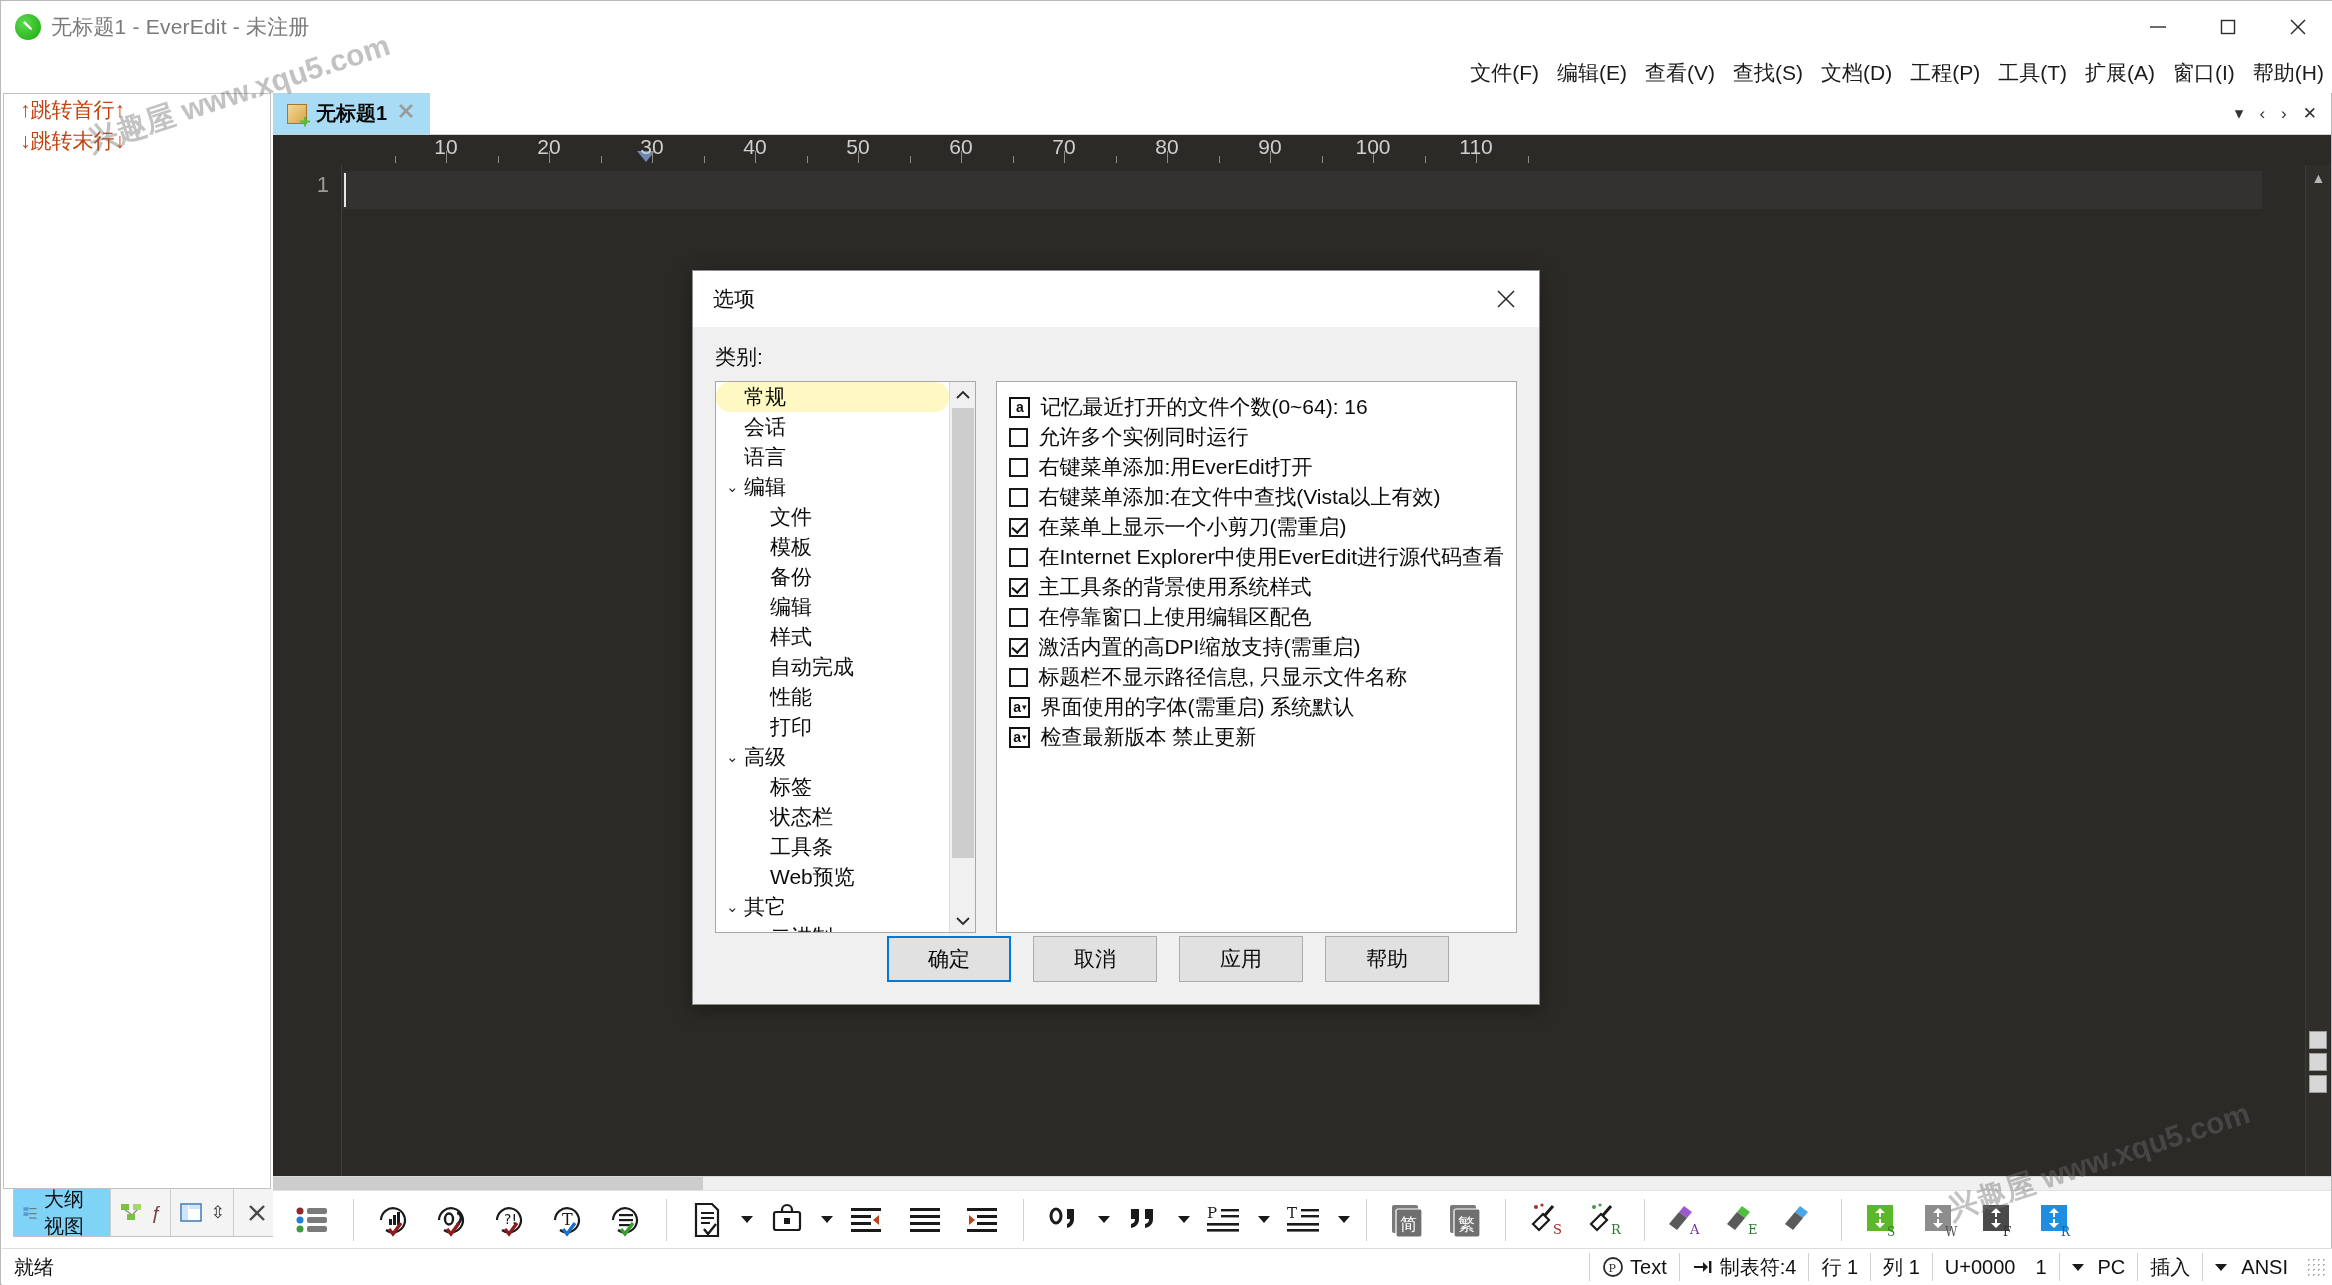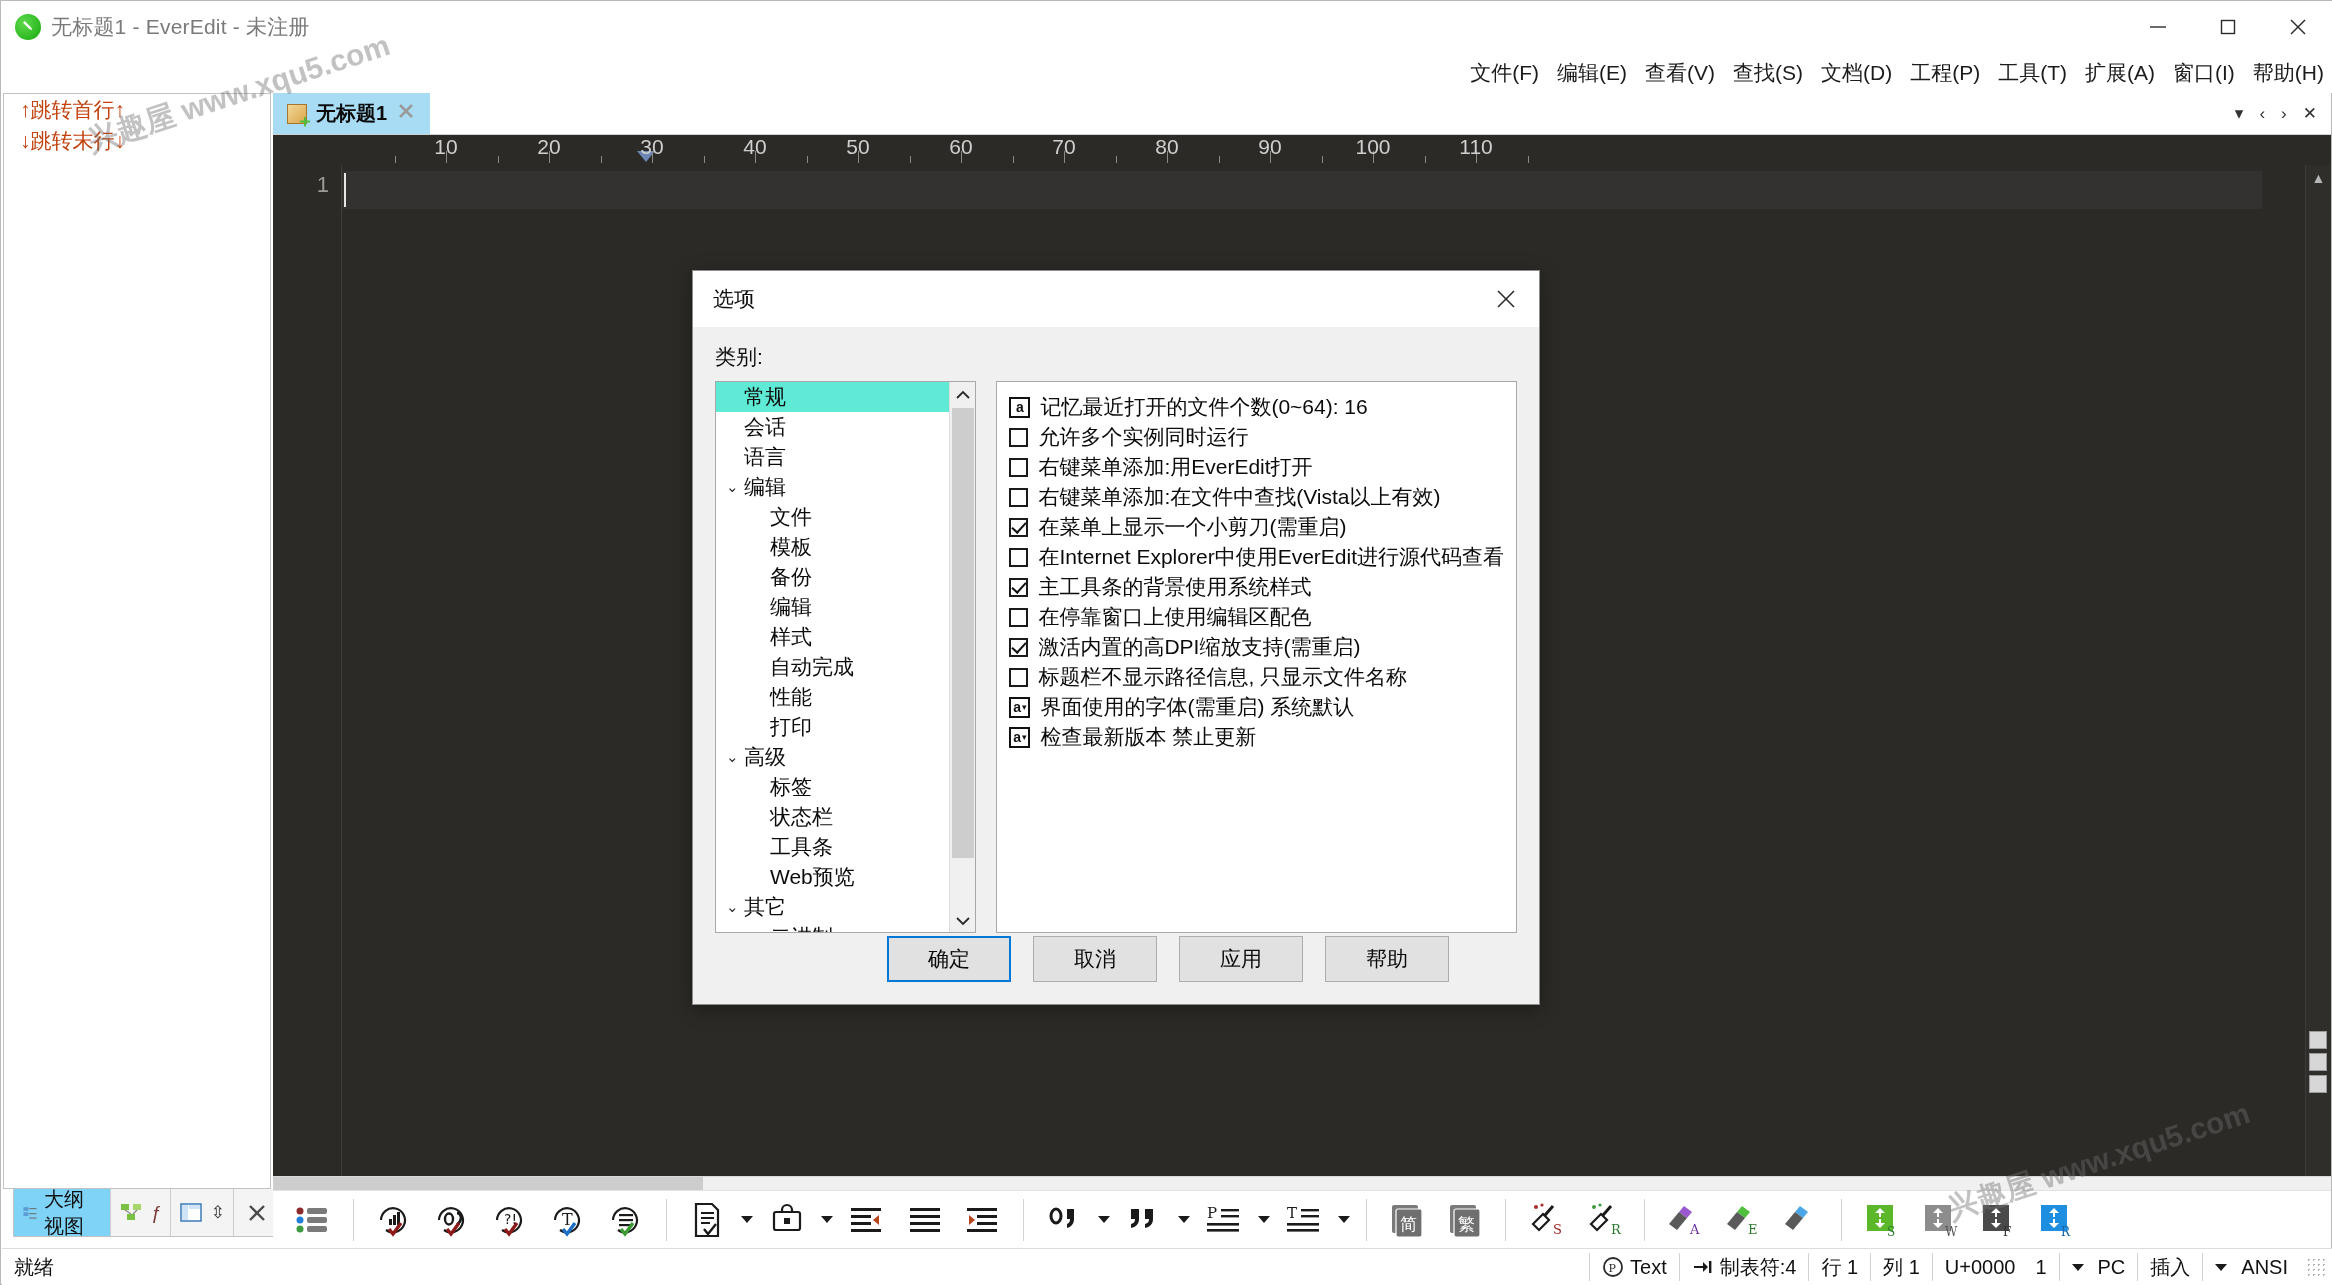--- a/index.html
+++ b/index.html
@@ -180,21 +180,21 @@
   .dlg-cols { display: flex; gap: 20px; }
   .tree {
     width: 276px; height: 552px; background: #ffffff; border: 1px solid #a8a8a8;
     position: relative; overflow: hidden;
   }
   .tree-inner { position: absolute; left: 0; top: 0; right: 26px; }
   .tree-row {
     display: flex; align-items: center; height: 30px; font-size: 21px; color: #0c0c0c;
     padding-left: 10px; white-space: nowrap;
   }
-  .tree-row.sel { background: #5eead4; }
+  .tree-row.sel { background: #fef9c3; border-radius: 14px; }
   .tree-row .chev { width: 18px; color: #2a2a2a; font-size: 15px; flex: none; }
   .tree-row .chev.empty { visibility: hidden; }
   .tree-row .ind { width: 26px; flex: none; }
   .tree-sb {
     position: absolute; right: 0; top: 0; width: 26px; height: 552px; background: #f0f0f0;
     border-left: 1px solid #dcdcdc;
   }
   .tree-sb .ar { height: 26px; display: flex; align-items: center; justify-content: center; color: #3a3a3a; font-size: 15px; }
   .tree-sb .thumb { position: absolute; top: 26px; left: 2px; width: 22px; height: 450px; background: #cdcdcd; }
 

